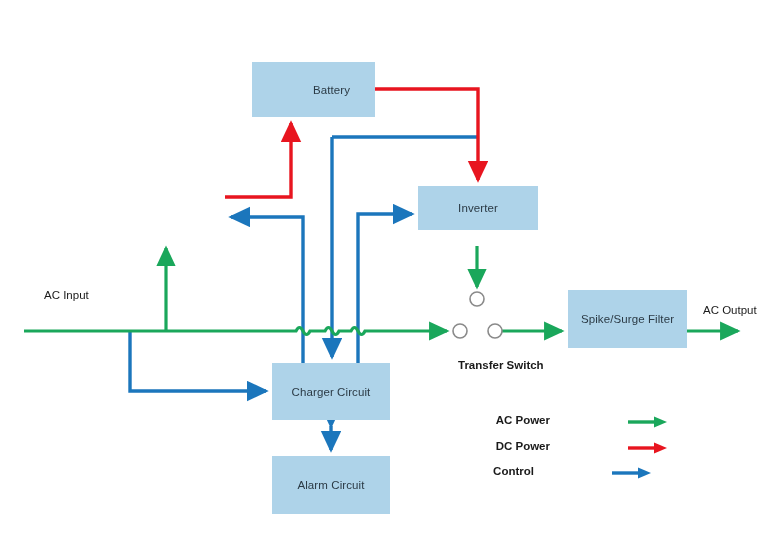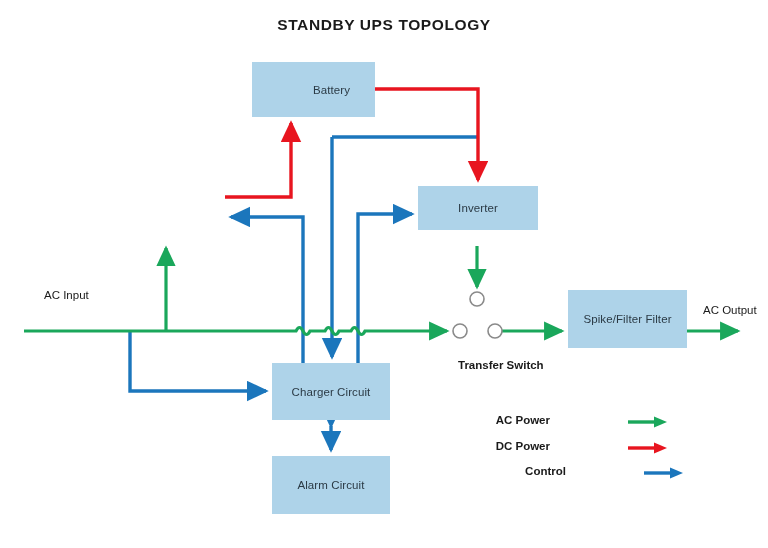--- a/index.html
+++ b/index.html
@@ -76,21 +76,20 @@
     position: absolute;
     left: 88px;
     top: 1px;
   }
 </style>
 </head>
 <body>
 
 <div id="canvas">
 
-  <div id="page-title">STANDBY UPS TOPOLOGY</div>
 
   <svg id="diagram-svg" viewBox="0 0 768 548" xmlns="http://www.w3.org/2000/svg">
     <defs>
       <marker id="arrow-green" markerWidth="7" markerHeight="7" refX="5.6" refY="3" orient="auto">
         <path d="M0,0 L6.4,3 L0,6 z" fill="#1aa75b"></path>
       </marker>
       <marker id="arrow-red" markerWidth="7" markerHeight="7" refX="5.6" refY="3" orient="auto">
         <path d="M0,0 L6.4,3 L0,6 z" fill="#e8151f"></path>
       </marker>
       <marker id="arrow-blue" markerWidth="7" markerHeight="7" refX="5.6" refY="3" orient="auto">
@@ -140,21 +139,21 @@
 
   <div class="node-box" style="left:272px; top:363px; width:118px; height:57px;">
     <span>Charger Circuit</span>
   </div>
 
   <div class="node-box" style="left:272px; top:456px; width:118px; height:58px;">
     <span>Alarm Circuit</span>
   </div>
 
   <div class="node-box" style="left:568px; top:290px; width:119px; height:58px;">
-    <span>Spike/Filter Filter</span>
+    <span>Spike/Surge Filter</span>
   </div>
 
   <div class="free-label" style="left:44px; top:289px;">AC Input</div>
 
   <div class="free-label" style="left:703px; top:304px;">AC Output</div>
 
   <div class="free-label" style="left:458px; top:359px; font-weight:bold;">Transfer Switch</div>
 
   <div class="legend-row" style="left:540px; top:414px; width:140px;">
     <span class="legend-label">AC Power</span>
@@ -165,21 +164,21 @@
   </div>
 
   <div class="legend-row" style="left:540px; top:440px; width:140px;">
     <span class="legend-label">DC Power</span>
     <svg class="legend-arrow" width="40" height="14">
       <line x1="0" y1="7" x2="28" y2="7" stroke="#e8151f" stroke-width="3.4"></line>
       <path d="M26,1.5 L39,7 L26,12.5 z" fill="#e8151f"></path>
     </svg>
   </div>
 
-  <div class="legend-row" style="left:556px; top:465px; width:140px;">
+  <div class="legend-row" style="left:524px; top:465px; width:140px;">
     <span class="legend-label">Control</span>
     <svg class="legend-arrow" width="40" height="14">
       <line x1="0" y1="7" x2="28" y2="7" stroke="#1b76bc" stroke-width="3.4"></line>
       <path d="M26,1.5 L39,7 L26,12.5 z" fill="#1b76bc"></path>
     </svg>
   </div>
 
 </div>
 
 </body></html>

